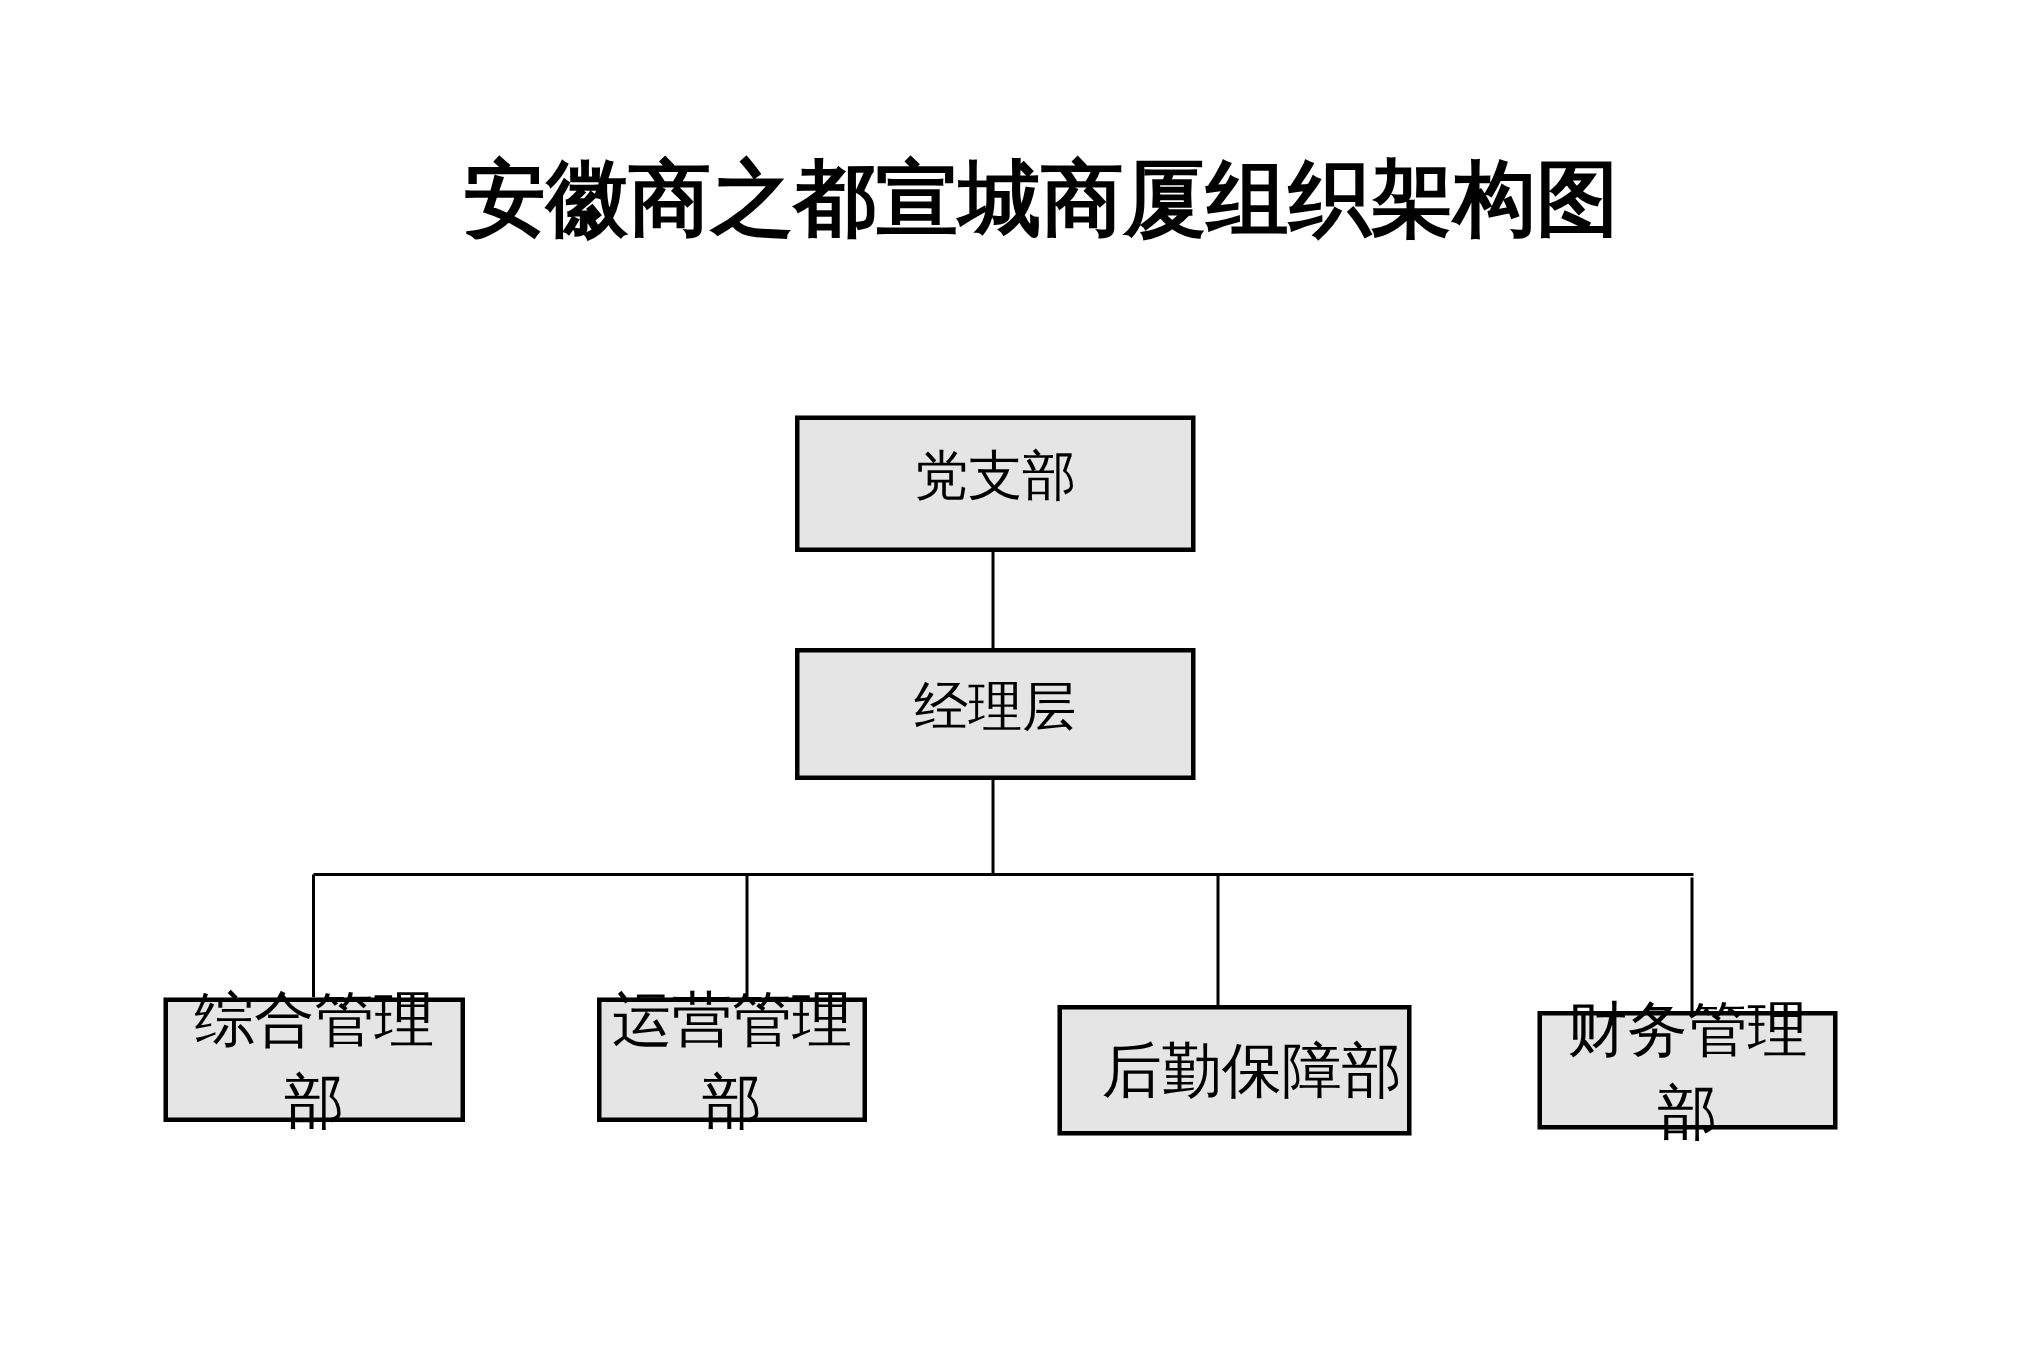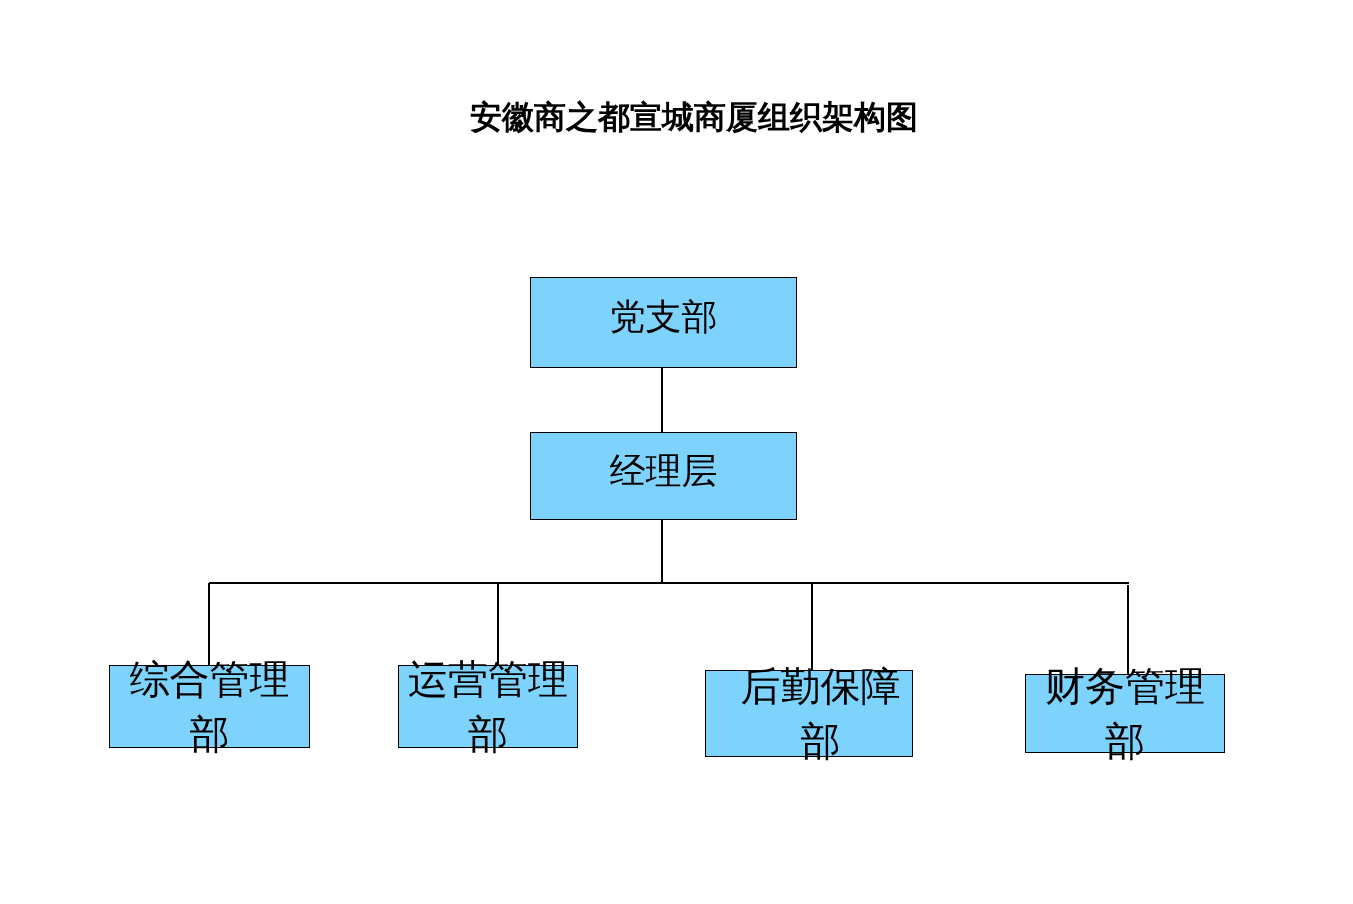--- a/index.html
+++ b/index.html
@@ -15,50 +15,50 @@
     font-family: "Liberation Serif", "DejaVu Serif", serif;
     color: #000000;
     overflow: hidden;
   }
   .title {
     position: absolute;
     left: 0;
     right: 0;
     top: 96px;
     text-align: center;
-    font-size: 32px;
+    font-size: 55px;
     font-weight: bold;
     letter-spacing: 0px;
     color: #000000;
     margin-left: 35px;
   }
   .node {
     position: absolute;
     box-sizing: border-box;
-    border: 1px solid #000000;
-    background: #7dd3fc;
+    border: 3px solid #000000;
+    background: #e5e5e5;
     display: flex;
     align-items: center;
     justify-content: center;
     text-align: center;
     color: #000000;
     font-family: Liberation Mono, monospace;
   }
   .node.top-level {
     font-size: 36px;
     padding-bottom: 10px;
   }
   .node.dept-level {
     font-size: 40px;
   }
   .node-party   { left: 530px;  top: 277px; width: 267px; height: 91px; }
   .node-manager { left: 530px;  top: 432px; width: 267px; height: 88px; }
   .node-dept1   { left: 109px;  top: 665px; width: 201px; height: 83px; }
   .node-dept2   { left: 398px;  top: 665px; width: 180px; height: 83px; }
-  .node-dept3   { left: 705px;  top: 670px; width: 208px; height: 87px; padding-left: 23px; }
+  .node-dept3   { left: 705px;  top: 670px; width: 236px; height: 87px; padding-left: 23px; }
   .node-dept4   { left: 1025px; top: 674px; width: 200px; height: 79px; }
 
   .connector {
     position: absolute;
     background: #000000;
   }
   .conn-party-manager { left: 661px;  top: 368px; width: 2px;   height: 64px; }
   .conn-manager-rail  { left: 661px;  top: 520px; width: 2px;   height: 63px; }
   .conn-rail          { left: 209px;  top: 582px; width: 920px; height: 2px;  }
   .conn-drop1         { left: 208px;  top: 583px; width: 2px;   height: 82px; }

